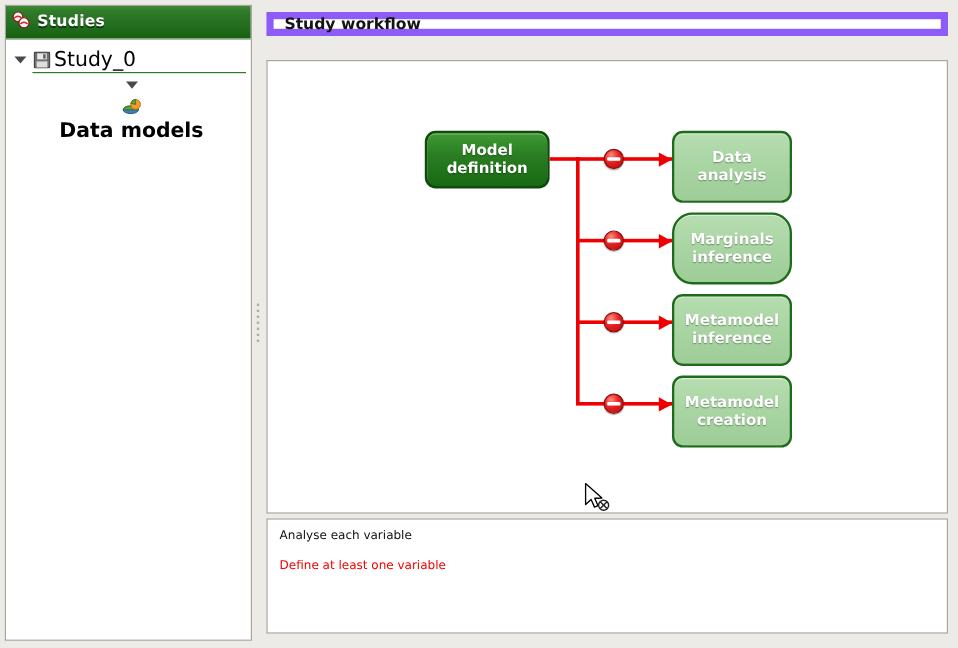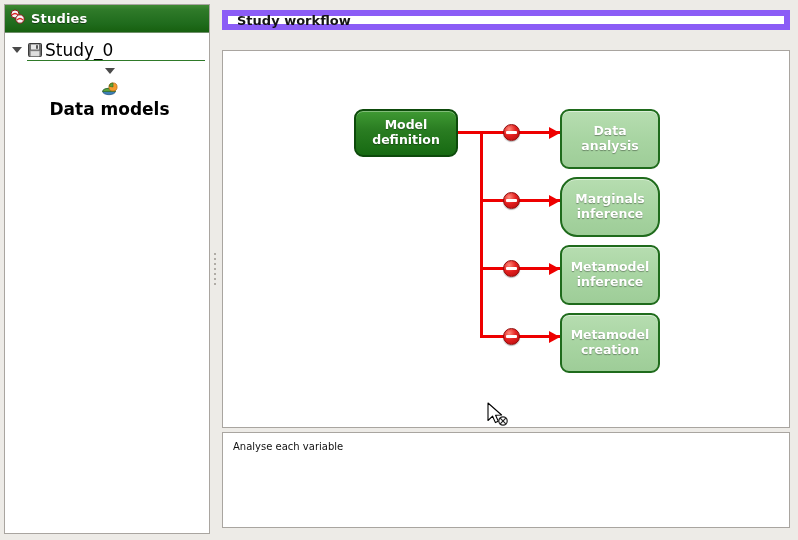--- a/index.html
+++ b/index.html
@@ -345,20 +345,21 @@
         <span>Metamodel</span><br>
         <span>creation</span>
       </span>
     </div>
 
   </div>
 </div>
 
 <div id="message-pane">
   <div class="msg-info">Analyse each variable</div>
+  <div class="msg-error">Define at least one variable</div>
 </div>
 
 <div id="cursor">
   <svg width="26" height="26" viewBox="0 0 26 26" aria-hidden="true">
     <path d="M2 1 L2 18.5 L6.6 14.2 L9.4 20.6 L12.3 19.3 L9.6 13.2 L15.6 13.0 Z" fill="#ffffff" stroke="#000000" stroke-width="1.1" stroke-linejoin="round"></path>
     <circle cx="17" cy="19" r="4.2" fill="#ffffff" stroke="#222222" stroke-width="1.2"></circle>
     <path d="M14.2 16.2 L19.8 21.8" stroke="#222222" stroke-width="1.2"></path>
     <path d="M19.8 16.2 L14.2 21.8" stroke="#222222" stroke-width="1.2"></path>
   </svg>
 </div>

